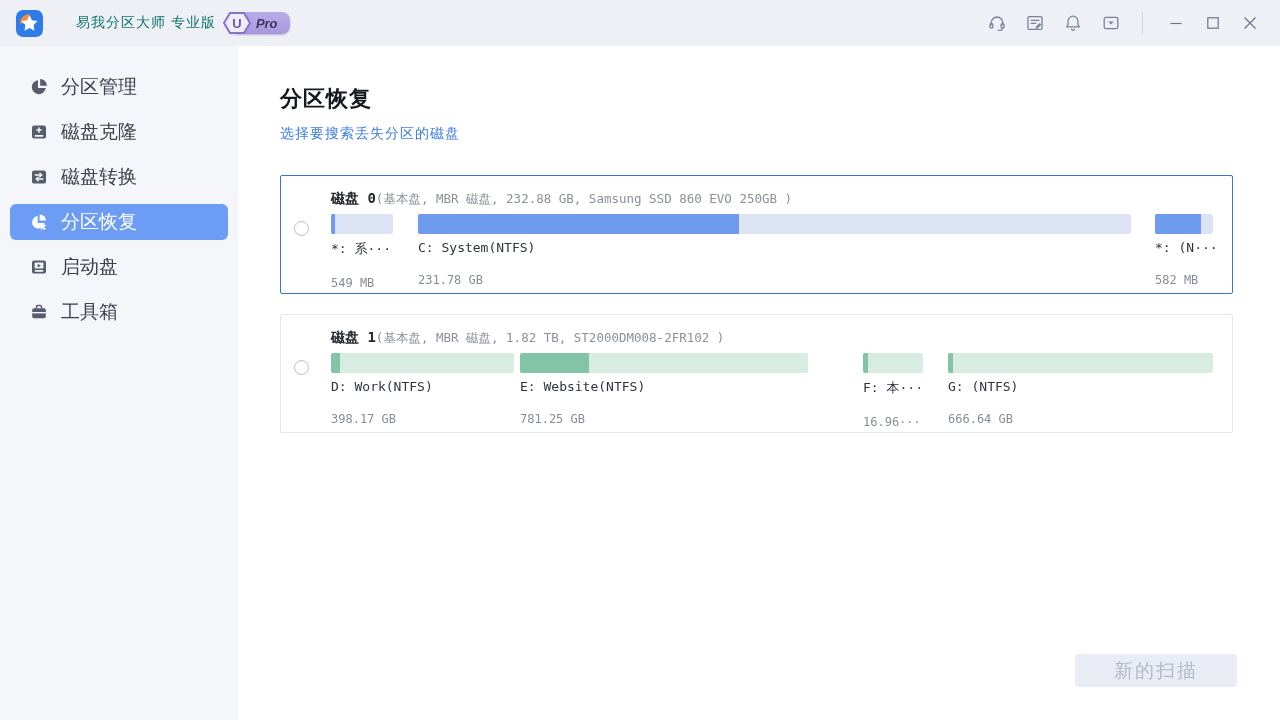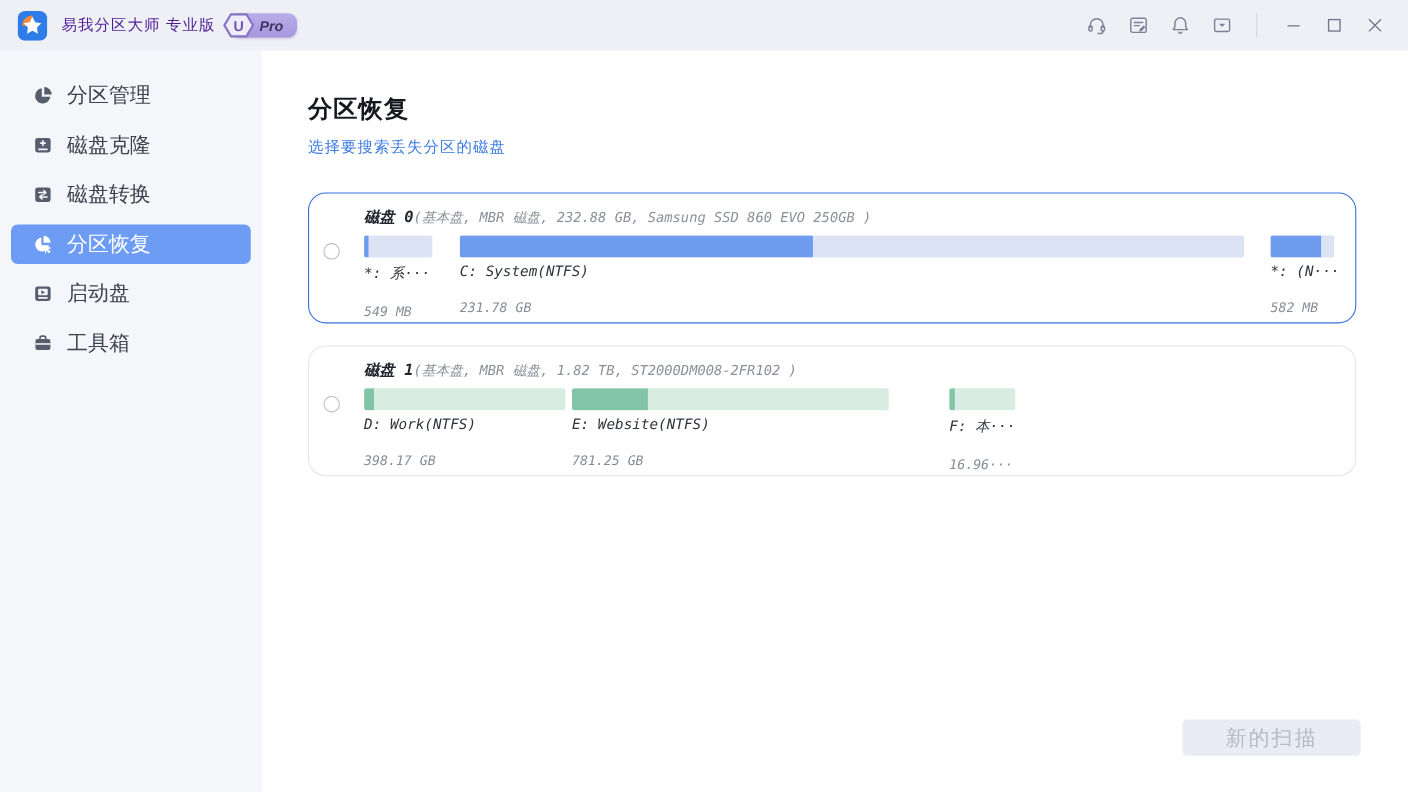--- a/index.html
+++ b/index.html
@@ -3,21 +3,21 @@
 <meta charset="utf-8">
 <style>
   * { margin:0; padding:0; box-sizing:border-box; }
   html,body { width:1280px; height:720px; overflow:hidden;
     font-family:"Liberation Sans", sans-serif; background:#fff; }
 
   
   .titlebar { position:absolute; left:0; top:0; width:1280px; height:46px;
     background:#eef0f6; display:flex; align-items:center; padding:0 14px 0 16px; }
   .logo { width:27px; height:27px; margin-right:13px; flex:0 0 auto; }
-  .app-title { font-size:14px; color:#4c1d95; letter-spacing:1px; }
+  .app-title { font-size:14px; color:#0f766e; letter-spacing:1px;margin-left:20px; }
   .badge { margin-left:14px; position:relative; height:22px; display:flex; align-items:center;
     background:linear-gradient(180deg,#bcb0e9,#a success89ae0); background:linear-gradient(180deg,#b9ade8,#a697dd);
     border-radius:8px; padding:0 12px 0 26px; box-shadow:0 1px 2px rgba(90,70,160,.35); }
   .badge .hex { position:absolute; left:-8px; top:-1px; }
   .badge .pro { font-size:13px; font-weight:bold; font-style:italic; color:#3f3560; }
   .tb-spacer { flex:1; }
   .tb-icon { width:34px; height:34px; display:flex; align-items:center; justify-content:center;
     cursor:pointer; margin-left:4px; border-radius:4px; }
   .tb-sep { width:1px; height:22px; background:#d3d6e0; margin:0 12px 0 14px; }
   .win-btn { width:32px; height:32px; display:flex; align-items:center; justify-content:center;
@@ -33,21 +33,21 @@
   .side-item.active { background:#6d9cf5; color:#fff; }
   .side-item.active .s-icon { color:#fff; }
 
   
   .main { position:absolute; left:238px; top:46px; width:1042px; height:674px;
     background:#fff; padding:38px 43px 0 42px; }
   .page-title { font-size:22px; font-weight:bold; color:#15181e; letter-spacing:1px; }
   .page-subtitle { margin-top:11px; font-size:14px; color:#3d7ce4; letter-spacing:1px; cursor:pointer; }
 
   .disk-card { position:relative; width:953px; height:119px; border:1px solid #e3e6ec;
-    border-radius:16px; margin-top:20px; background:#fff; cursor:pointer;font-style:italic; }
+    border-radius:2px; margin-top:20px; background:#fff; cursor:pointer; }
   .disk-card.selected { border:1px solid #3a70dc; }
   .disk-card:first-of-type { margin-top:32px; }
   .disk-header { position:absolute; left:50px; top:13px; white-space:nowrap; }
   .disk-name { font-size:14px; font-weight:bold; color:#23272e;
     font-family:"DejaVu Sans Mono", monospace; }
   .disk-details { font-size:12.5px; color:#8b9099; font-family:"DejaVu Sans Mono", monospace; }
   .radio { position:absolute; left:13px; top:45px; width:15px; height:15px; border-radius:50%;
     border:1.5px solid #b7bdc9; background:#fff; cursor:pointer; }
   .part-area { position:absolute; left:0; top:38px; width:100%; height:70px; }
   .part { position:absolute; top:0; }
@@ -239,17 +239,24 @@
             <div class="plabel">E: Website(NTFS)</div>
             <div class="psize">781.25 GB</div>
           </div>
           <div class="part" style="left: 582px; width: 60px;">
             <div class="bar" style="background: rgb(217, 236, 225);">
               <div class="used" style="width: 8%; background: rgb(129, 197, 166);"></div>
             </div>
             <div class="plabel">F: 本···</div>
             <div class="psize">16.96···</div>
           </div>
+          <div class="part" style="left: 667px; width: 265px;">
+            <div class="bar" style="background: rgb(217, 236, 225);">
+              <div class="used" style="width: 2%; background: rgb(129, 197, 166);"></div>
+            </div>
+            <div class="plabel">G: (NTFS)</div>
+            <div class="psize">666.64 GB</div>
+          </div>
         </div>
       </div>
     </div>
   <button class="scan-btn" aria-disabled="true">新的扫描</button>
 </div>
 
 </body></html>

